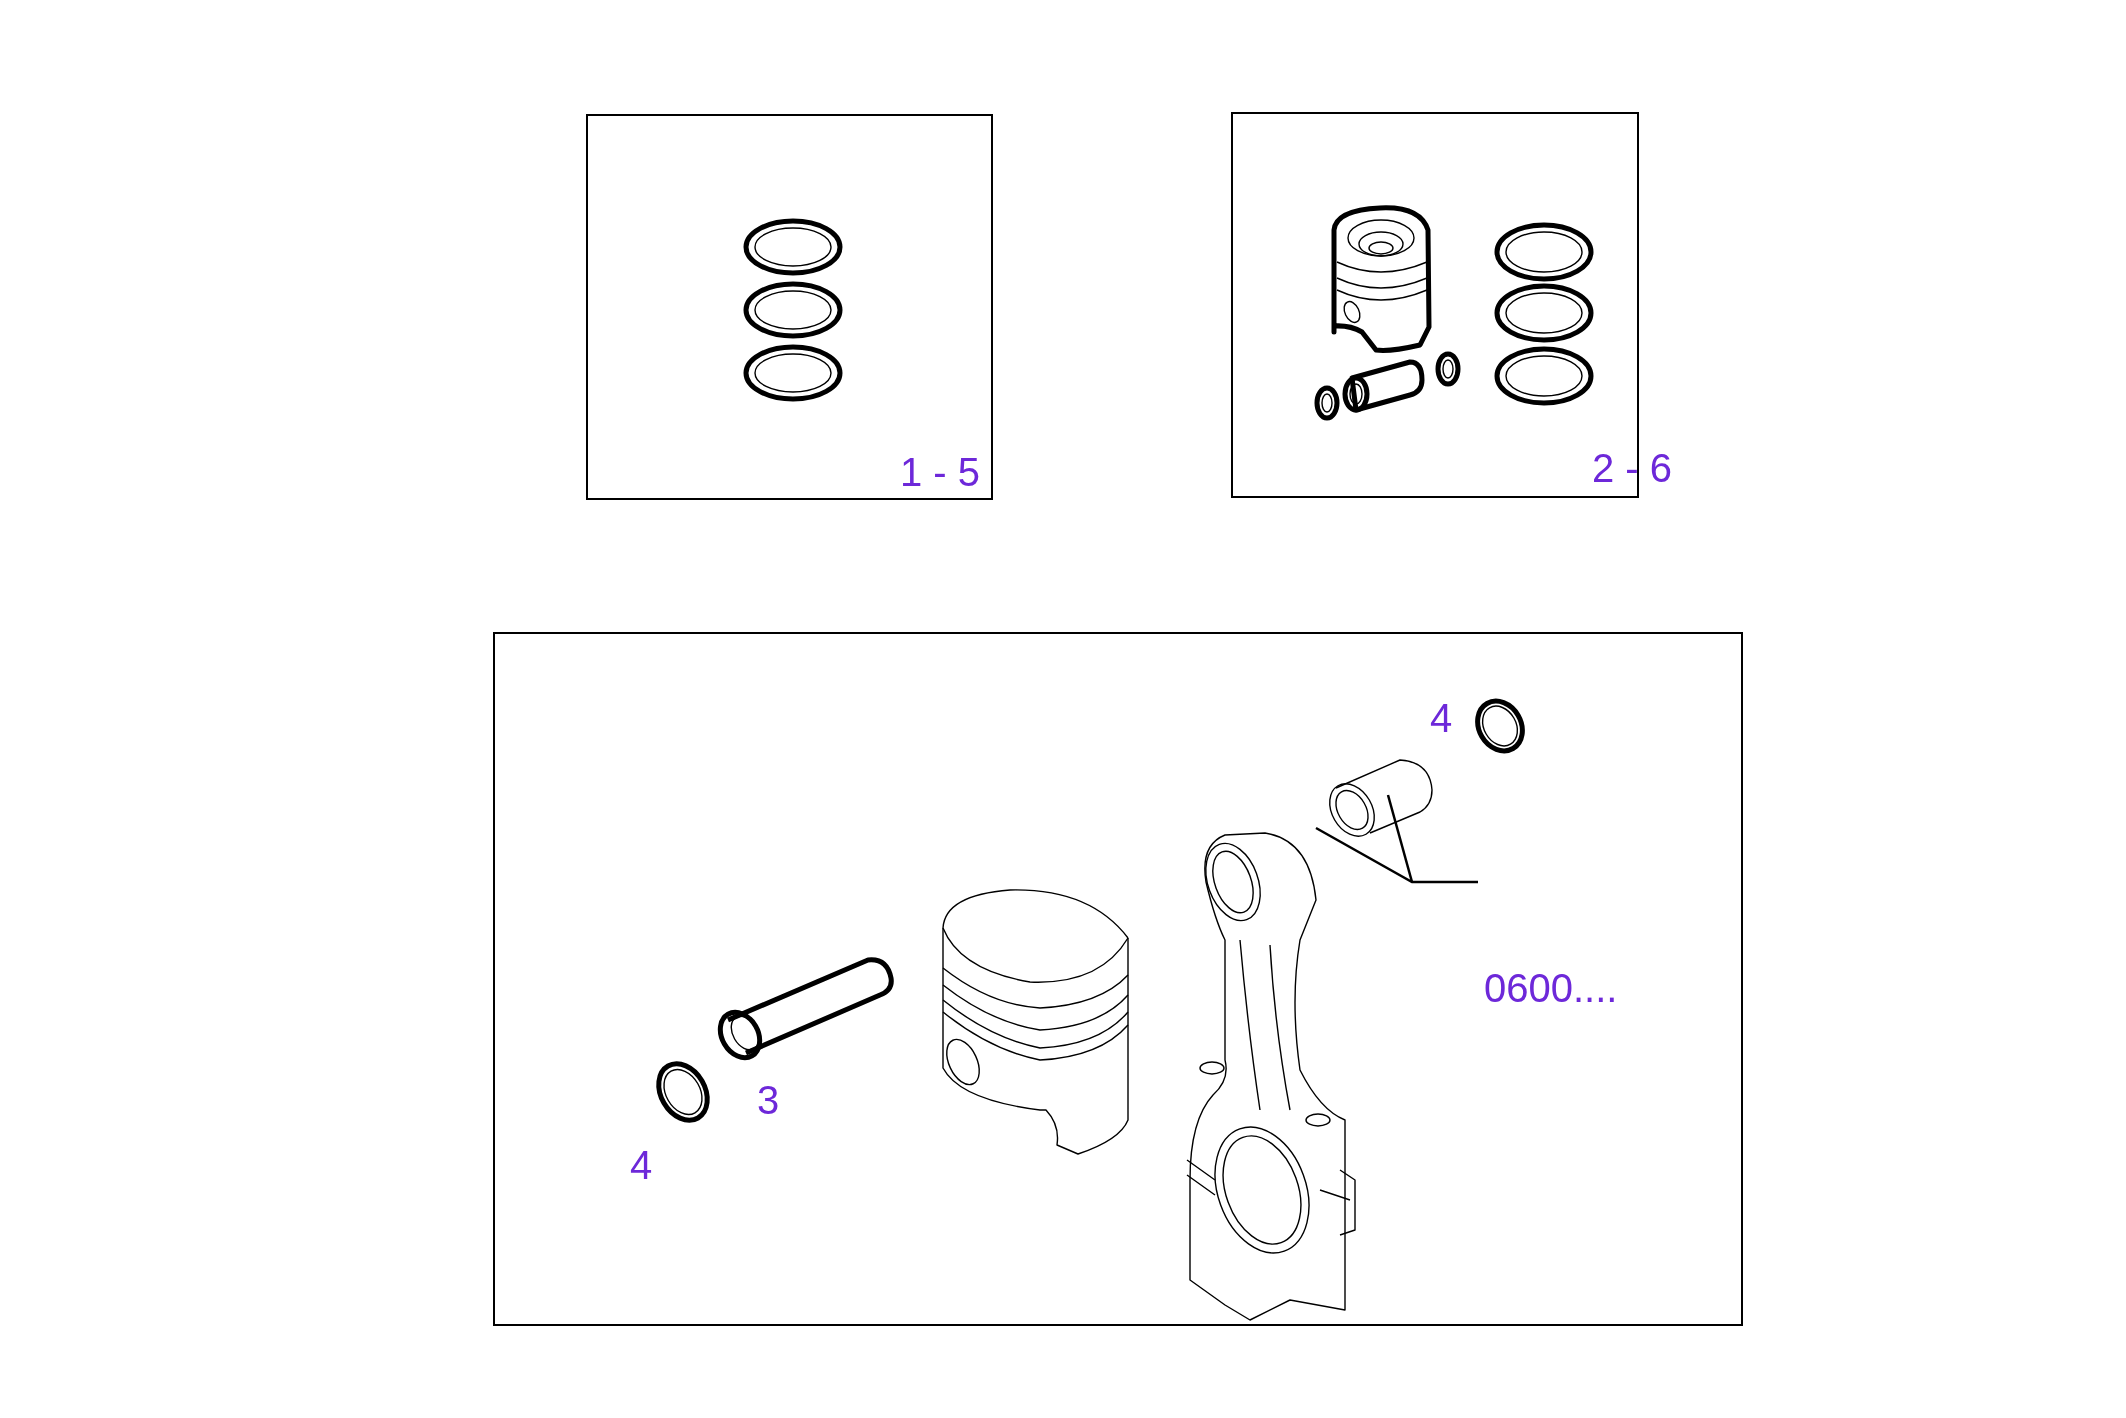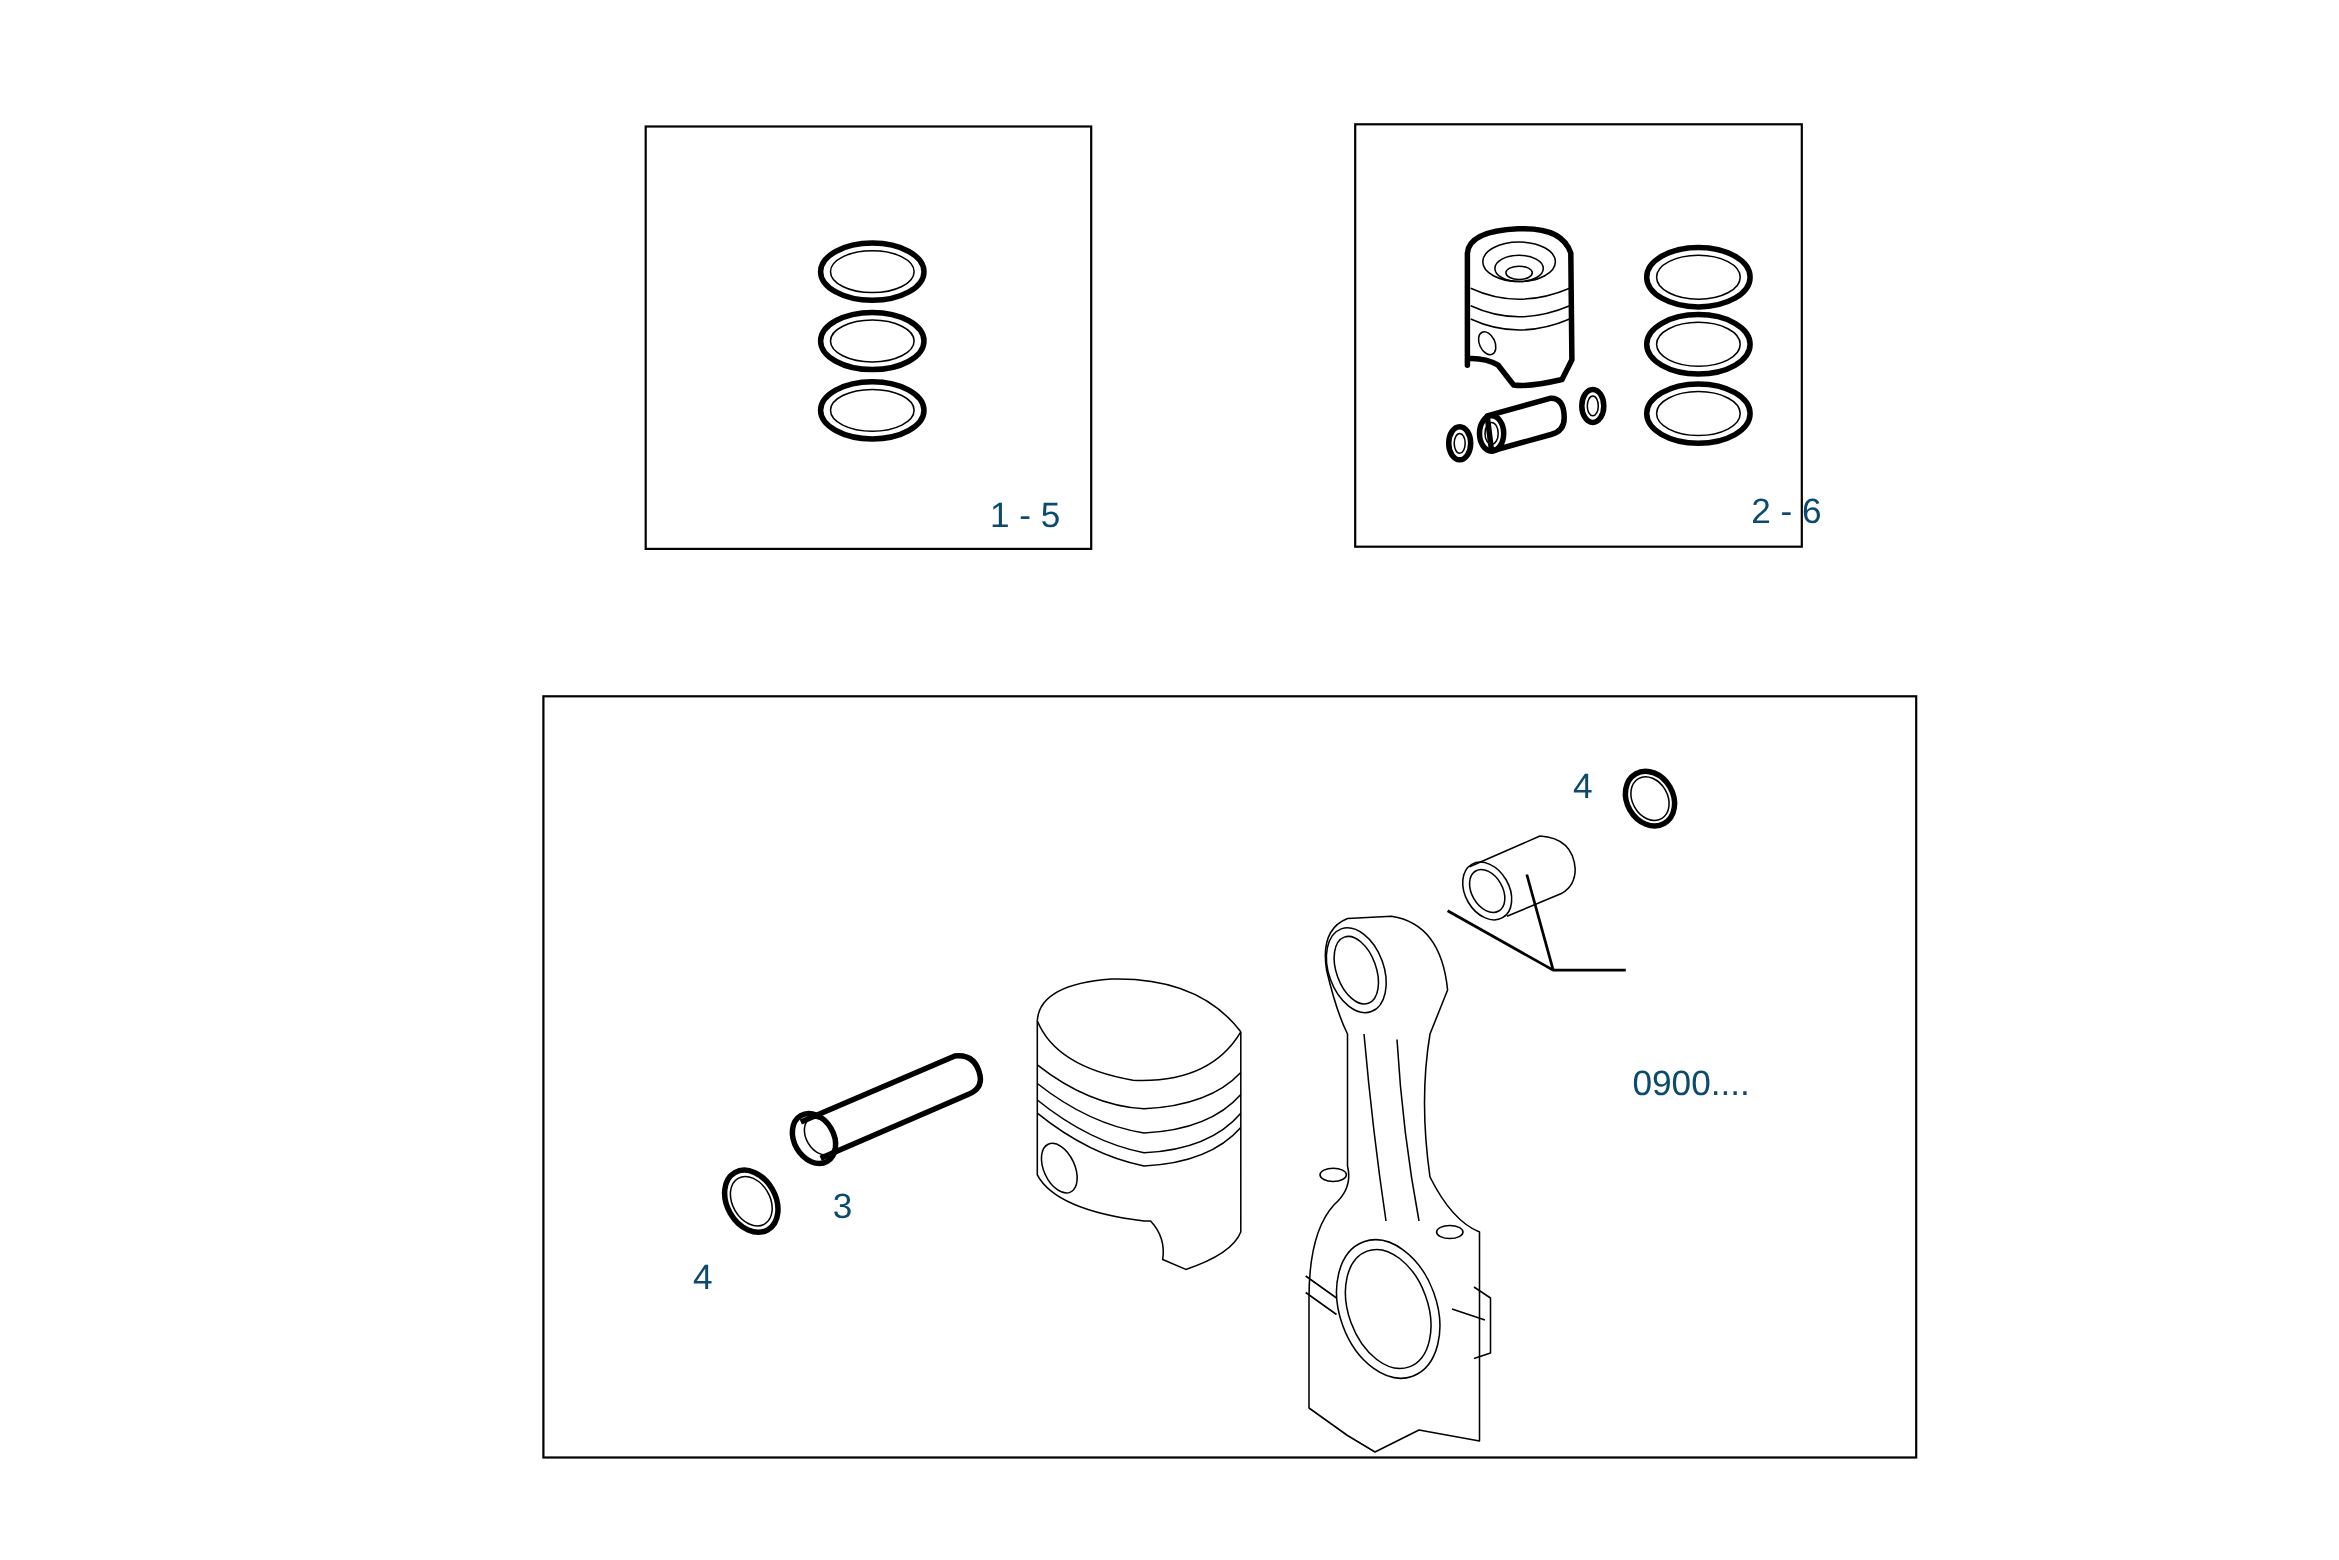--- a/index.html
+++ b/index.html
@@ -1,20 +1,20 @@
 <!DOCTYPE html>
 <html><head>
 <meta charset="utf-8">
 <style>
   html, body { margin: 0; padding: 0; background: #ffffff; }
   body { width: 2126px; height: 1418px; position: relative; overflow: hidden;
          font-family: "Liberation Sans", sans-serif; }
   .frame { position: absolute; border: 2px solid #000; box-sizing: border-box; background: #fff; }
-  .label { position: absolute; font-family: "Liberation Sans", sans-serif; color: #0c4a6e;
-           font-size: 32px; line-height: 1; white-space: nowrap; }
+  .label { position: absolute; font-family: "Liberation Sans", sans-serif; color: #6d28d9;
+           font-size: 40px; line-height: 1; white-space: nowrap; }
   svg.art { position: absolute; left: 0; top: 0; overflow: visible; }
   .thick { fill: none; stroke: #000; stroke-width: 5; stroke-linejoin: round; }
   .thin  { fill: none; stroke: #000; stroke-width: 1.4; stroke-linejoin: round; }
   .med   { fill: none; stroke: #000; stroke-width: 2.5; }
 </style>
 </head>
 <body>
 
 <div class="frame" style="left:586px; top:114px; width:407px; height:386px;"></div>
 <svg class="art" width="2126" height="1418">
@@ -125,13 +125,13 @@
 
   <g>
     <path class="med" d="M1316,828 L1412,882 L1478,882"></path>
     <path class="med" d="M1388,795 L1412,882"></path>
   </g>
 </svg>
 
 <div class="label" style="left:1430px; top:698px;">4</div>
 <div class="label" style="left:757px; top:1080px;">3</div>
 <div class="label" style="left:630px; top:1145px;">4</div>
-<div class="label" style="left:1484px; top:968px;">0900....</div>
+<div class="label" style="left:1484px; top:968px;">0600....</div>
 
 </body></html>

